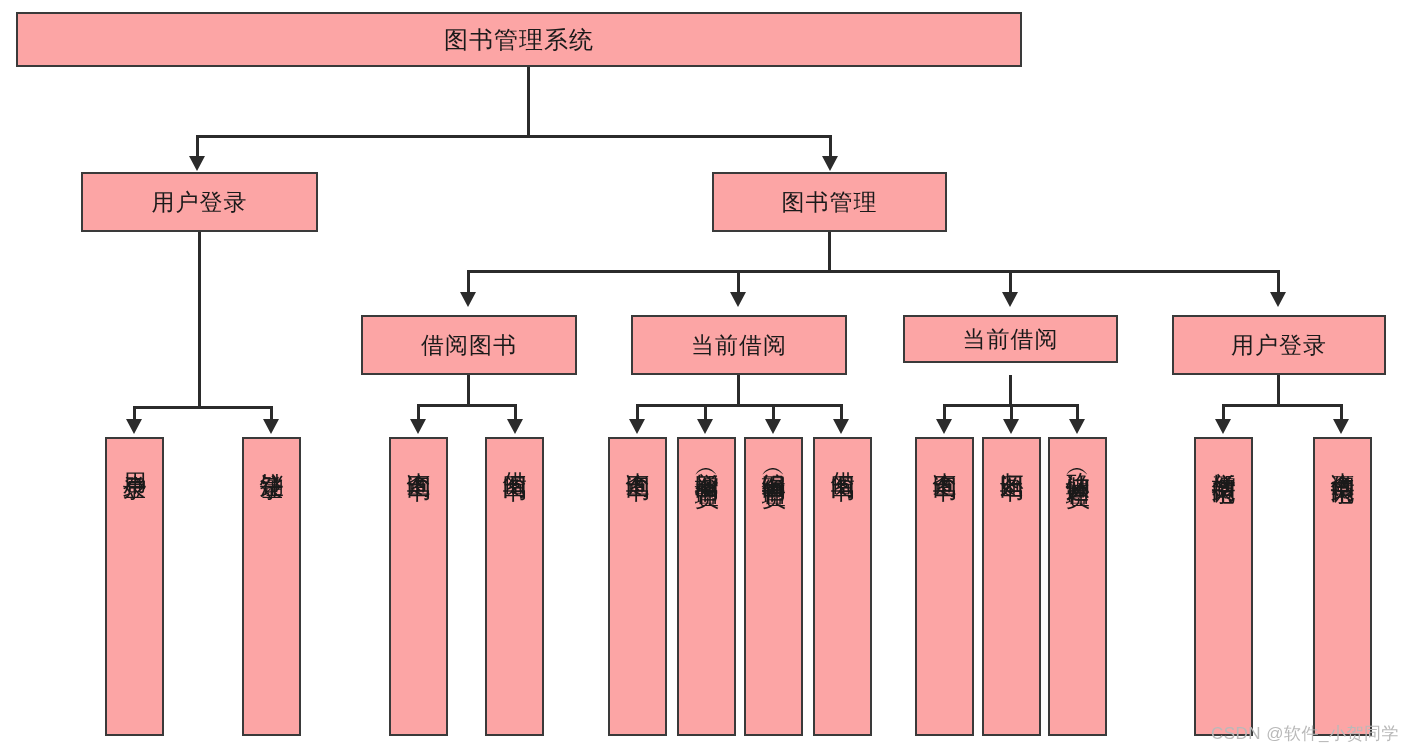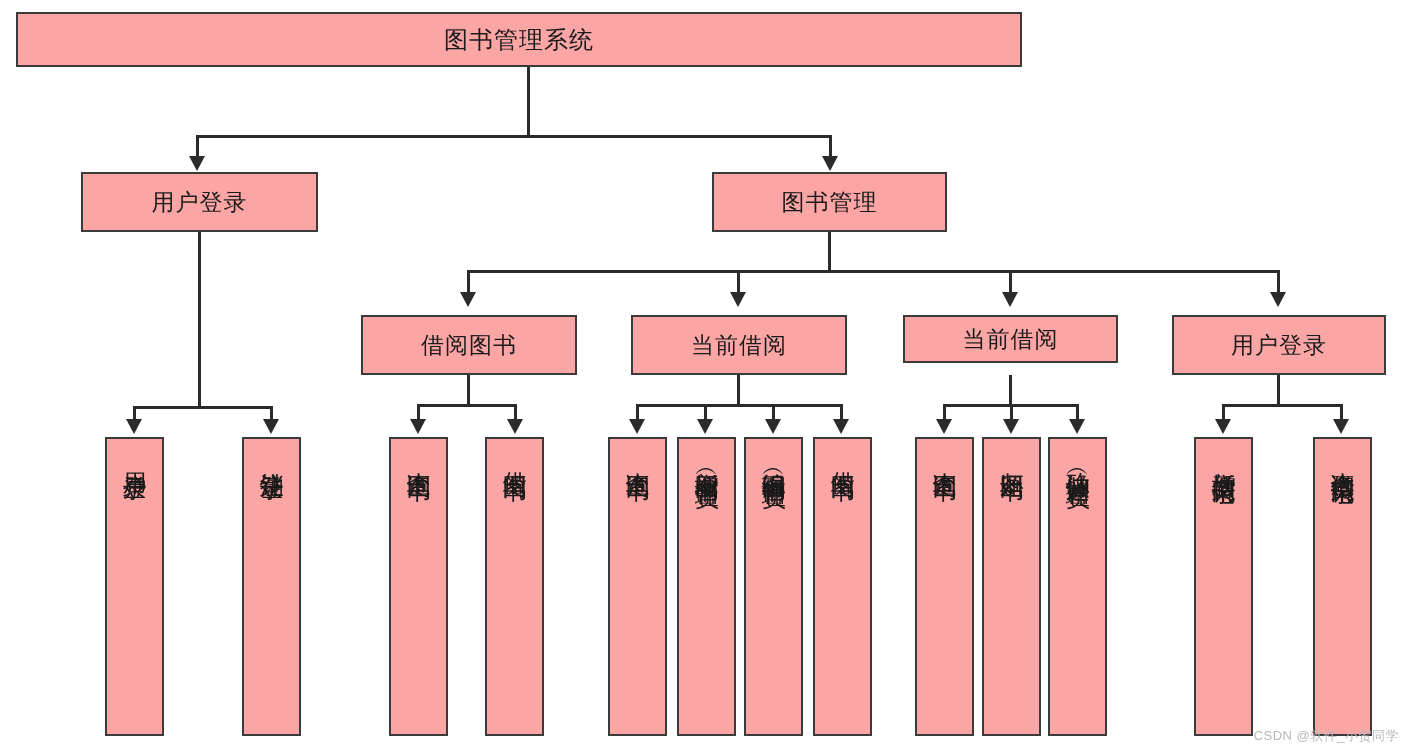--- a/index.html
+++ b/index.html
@@ -69,21 +69,21 @@
     height: 0;
     border-left: 8px solid transparent;
     border-right: 8px solid transparent;
     border-top: 15px solid #2b2b2b;
   }
   
   #watermark {
     position: absolute;
     right: 6px;
     bottom: 2px;
-    font-size: 13px;
+    font-size: 17px;
     color: #b9b9b9;
     white-space: nowrap;
     letter-spacing: 0.5px;
   }
 </style>
 </head>
 <body>
 
 <div id="canvas">
 

